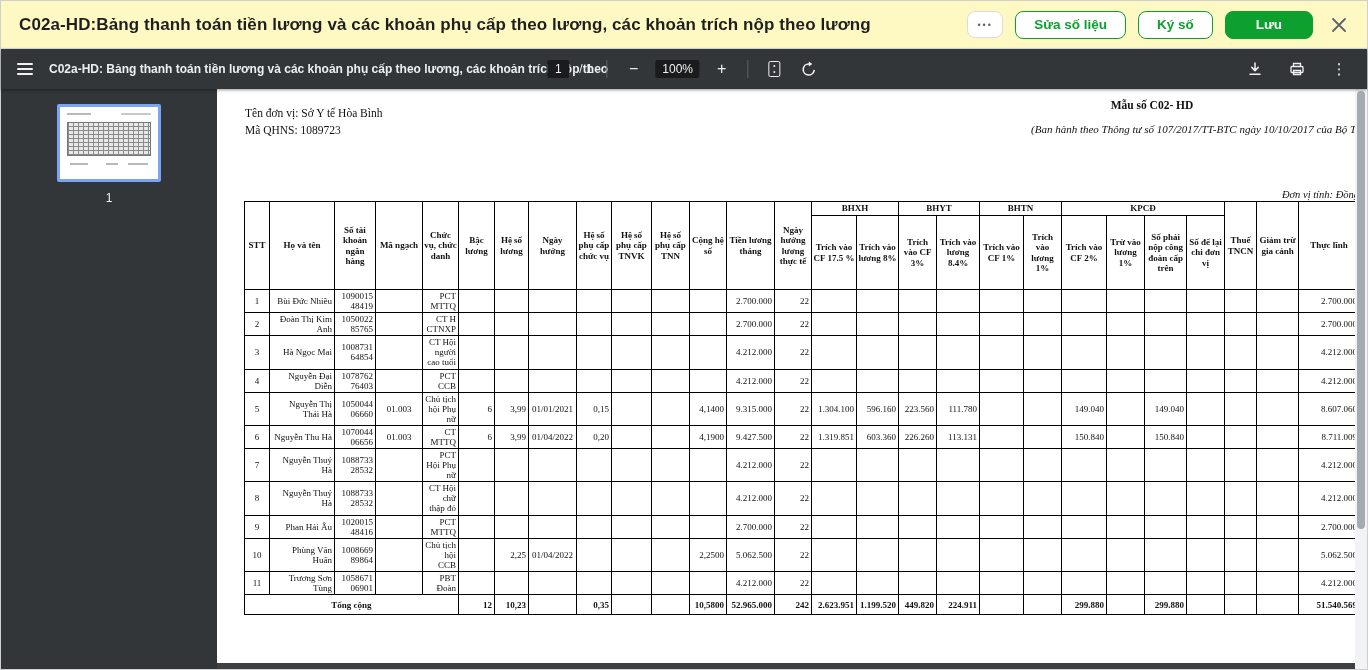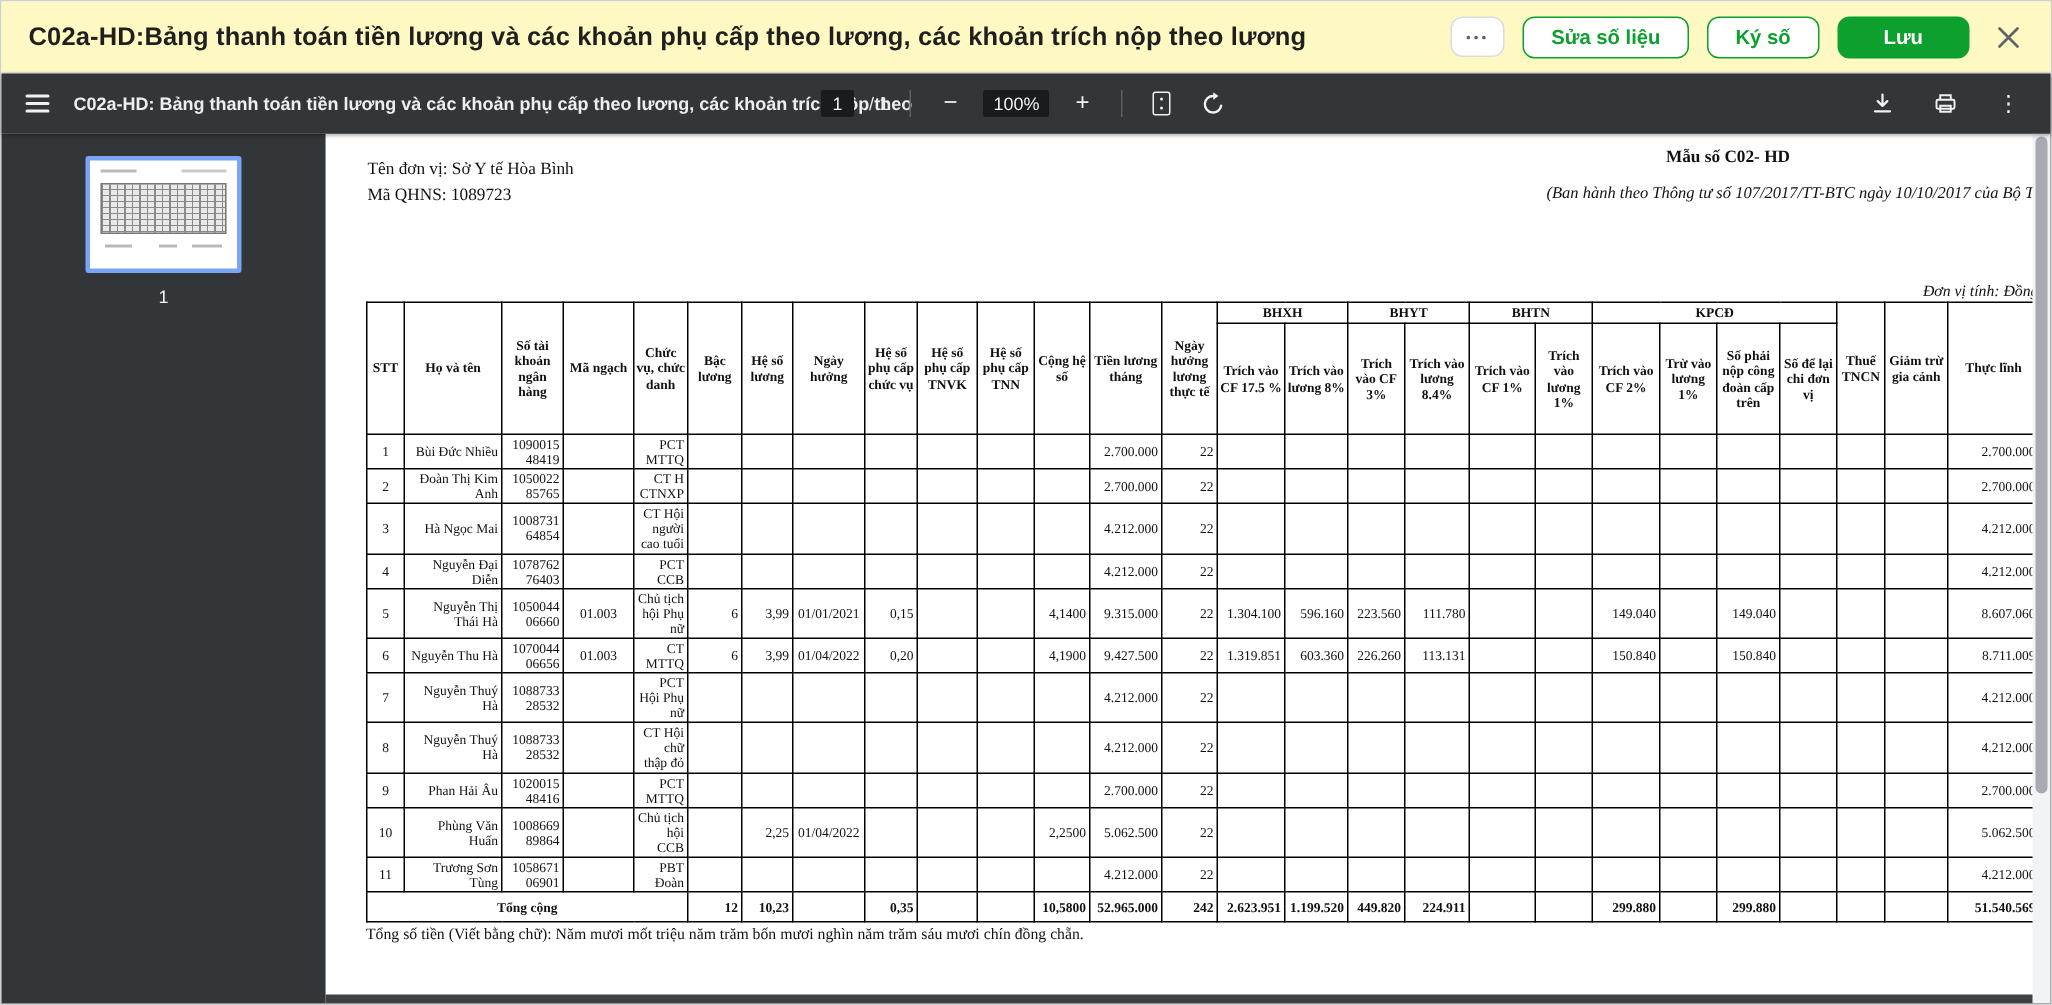--- a/index.html
+++ b/index.html
@@ -593,21 +593,20 @@
                   <td class="r"></td>
                   <td class="r">299.880</td>
                   <td class="r"></td>
                   <td class="r"></td>
                   <td class="r"></td>
                   <td class="r">51.540.569</td>
                 </tr>
               </tfoot>
             </table>
 
-          <div class="amount-words">Tổng số tiền (Viết bằng chữ): Năm mươi mốt triệu năm trăm bốn mươi nghìn năm trăm sáu mươi chín đồng chẵn.</div>
 
         </div>
 
       </div>
       <div class="vscrollbar">
         <div class="vthumb"></div>
       </div>
     </main>
 
   </div>

